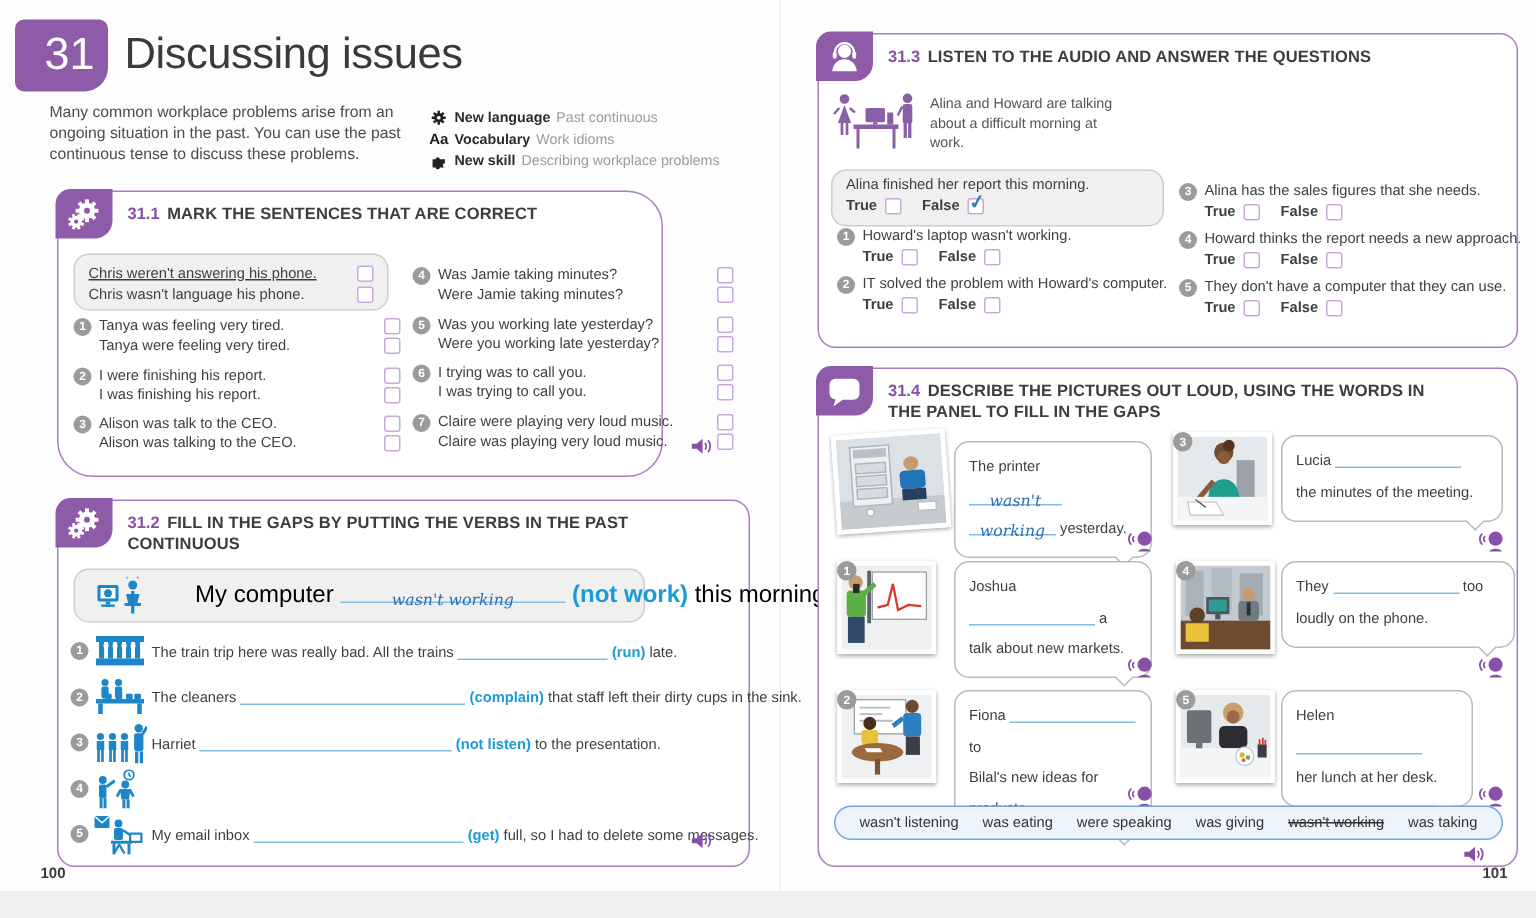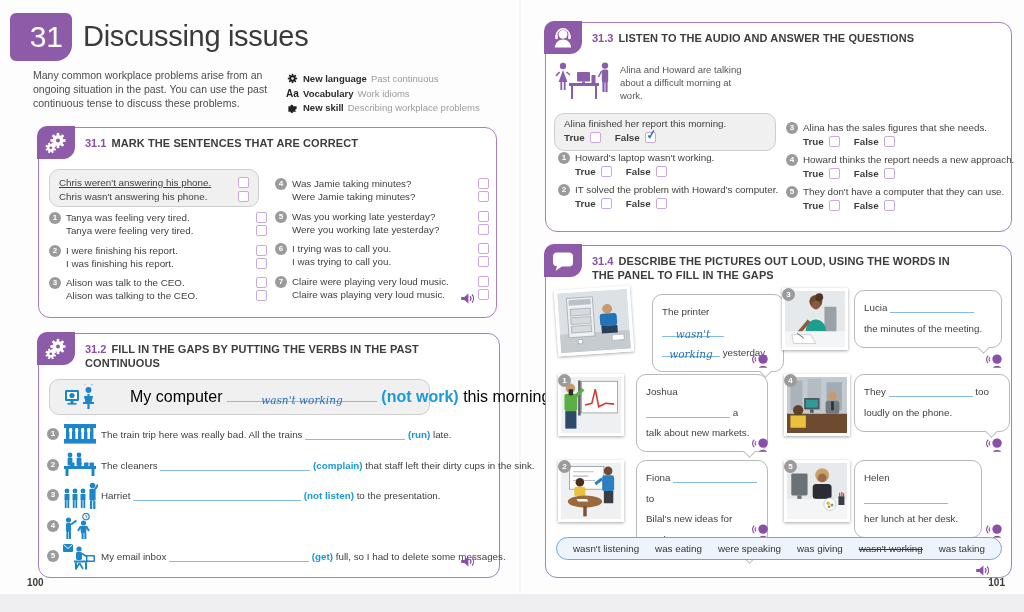--- a/index.html
+++ b/index.html
@@ -11,21 +11,21 @@
   .unit-title{position:absolute;left:83px;top:20px;font-size:29px;font-weight:400;color:#3c393b;letter-spacing:-0.3px;margin:0;}
   .unit-intro{position:absolute;left:33px;top:69px;width:252px;font-size:10.5px;line-height:1.33;color:#4c4c4c;margin:0;}
   .keypoints{position:absolute;left:286px;top:70px;width:220px;}
   .kp-row{display:flex;align-items:flex-end;height:14px;margin-bottom:0.5px;}
   .kp-icon{width:13px;display:flex;justify-content:center;margin-right:4px;}
   .kp-aa{font-weight:bold;font-size:10px;color:#1c1c1c;}
   .kp-label{font-weight:bold;font-size:9.5px;color:#2c2c2c;margin-right:4px;white-space:nowrap;}
   .kp-value{font-size:9.5px;color:#9b9b9b;white-space:nowrap;}
   
   .panel{position:absolute;border:1.6px solid #a77fc0;border-radius:12px;background:#fff;box-sizing:border-box;}
-  #panel-311{left:38px;top:127px;width:459px;height:191px;}
+  #panel-311{left:38px;top:127px;width:404px;height:191px;border-radius:24px;}
   #panel-312{left:38px;top:333px;width:462px;height:245px;}
   #panel-313{left:545px;top:22px;width:467px;height:210px;padding-left:36px;}
   #panel-314{left:545px;top:245px;width:467px;height:333px;}
   .tile{position:absolute;left:-1.6px;top:-1.6px;width:38px;height:33px;background:#8e5ba8;border-radius:10px 0 12px 0;display:flex;align-items:center;justify-content:center;}
   .ex-head{position:absolute;left:46px;top:8px;font-size:11px;line-height:1.3;}
   .ex-num{color:#8a4fa8;font-weight:bold;margin-right:5px;}
   .ex-title{color:#3e3c3e;font-weight:bold;letter-spacing:0.1px;}
   
   .badge{display:inline-block;width:12px;height:12px;border-radius:50%;background:#9b9b9b;color:#fff;font-size:8px;font-weight:bold;line-height:12px;text-align:center;flex:0 0 12px;}
   .cbx{position:relative;display:inline-block;width:11px;height:11px;border:1.2px solid #c9a9d9;border-radius:2px;background:#fff;box-sizing:border-box;flex:0 0 11px;}
@@ -158,21 +158,21 @@
       </div>
     <div class="ex-head">
       <span class="ex-num">31.1</span><span class="ex-title">MARK THE SENTENCES THAT ARE CORRECT</span>
     </div>
     <div class="graybox" id="ex311-example">
         <div class="s311-line" style="height: 14px; text-decoration: underline;">
           <span>Chris weren't answering his phone.</span>
           <span class="cbx"></span>
         </div>
         <div class="s311-line" style="height: 14px;">
-          <span>Chris wasn't answering his phone.</span>
+          <span>Chris wasn't language his phone.</span>
           <span class="cbx"></span>
         </div>
       </div>
     <div id="ex311-col1">
         <div class="s311-item">
           <span class="badge">1</span>
           <div class="s311-sentences">
             <div class="s311-line">
               <span>Tanya was feeling very tired.</span>
               <span class="cbx"></span>
@@ -565,21 +565,21 @@
       <rect x="12" y="18" width="20" height="7" fill="#d7dbdf" stroke="#aeb5bb"></rect>
             <rect x="12" y="27" width="20" height="7" fill="#d7dbdf" stroke="#aeb5bb"></rect>
             <rect x="12" y="36" width="20" height="7" fill="#d7dbdf" stroke="#aeb5bb"></rect>
       <circle cx="49" cy="20" r="5" fill="#c79a6f"></circle>
             <rect x="41" y="25" width="17" height="13" rx="3" fill="#2273b8"></rect>
             <rect x="42" y="38" width="16" height="8" fill="#27405c"></rect>
       <rect x="52" y="48" width="12" height="6" fill="#fff" stroke="#b5bcc2"></rect>
             <circle cx="20" cy="53" r="2.5" fill="#fff" stroke="#aeb5bb"></circle>
           </svg>
         </div>
-        <div class="bubble" style="left: 106px; top: 48px; width: 132px; min-height: 54px;">
+        <div class="bubble" style="left: 90px; top: 48px; width: 132px; min-height: 54px;">
           <div><span>The printer </span><span class="gap" style="width: 62px;"><span class="answer">wasn't</span></span></div>
           <div><span class="gap" style="width: 58px;"><span class="answer">working</span></span><span> yesterday.</span></div>
         </div>
         <span class="speakhead" style="left: 206px; top: 106px;"><svg width="18" height="16" viewBox="0 0 20 18">
    <path d="M4.6 10.4a2.4 2.4 0 0 1 0-4.2" stroke="#8a4fa8" fill="none" stroke-width="1.3"></path>
    <path d="M2.4 12.4a5.4 5.4 0 0 1 0-8.2" stroke="#8a4fa8" fill="none" stroke-width="1.3"></path>
    <circle cx="12.3" cy="8" r="5.3" fill="#8a4fa8"></circle>
    <path d="M7.6 17.6c.6-2.6 8.8-2.6 9.4 0z" fill="#8a4fa8"></path>
           </svg></span>
         <div class="photo" style="left: 236px; top: 42px; width: 66px; height: 62px;">

